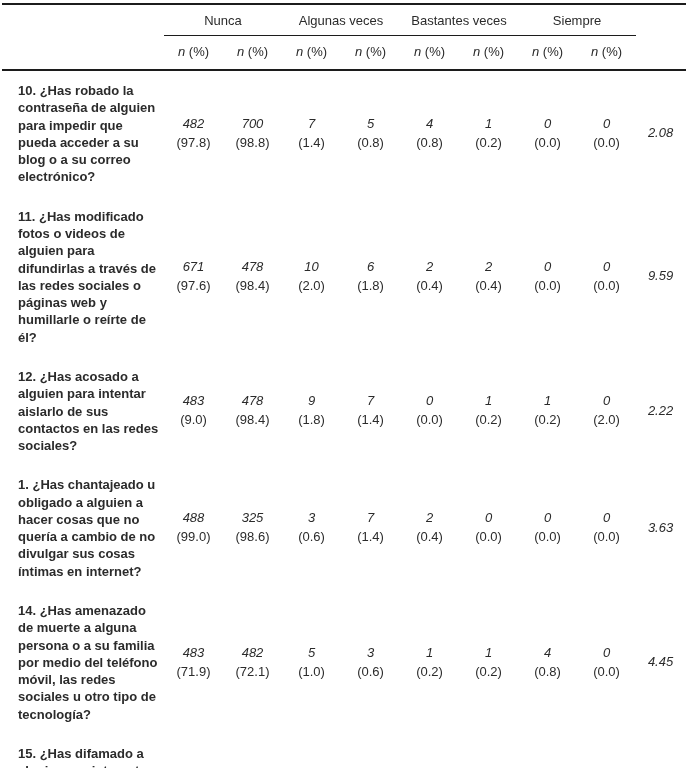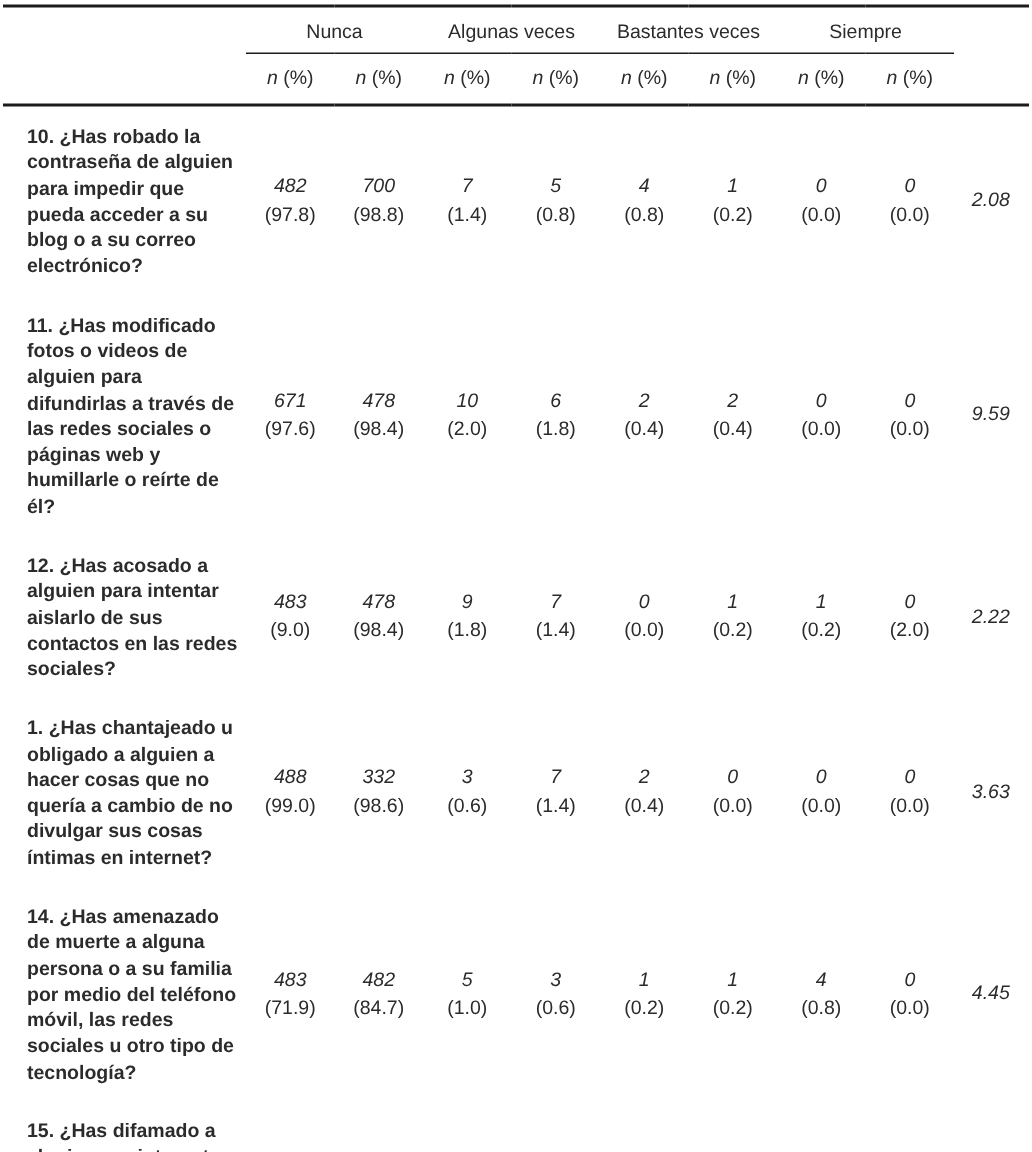--- a/index.html
+++ b/index.html
@@ -217,21 +217,21 @@
       <td class="chi">2.22</td>
     </tr>
 
     <tr>
       <td class="q">1. ¿Has chantajeado u obligado a alguien a hacer cosas que no quería a cambio de no divulgar sus cosas íntimas en internet?</td>
       <td>
             <span class="cell-n">488</span>
             <span class="cell-p">(99.0)</span>
           </td>
       <td>
-            <span class="cell-n">332</span>
+            <span class="cell-n">325</span>
             <span class="cell-p">(98.6)</span>
           </td>
       <td>
             <span class="cell-n">3</span>
             <span class="cell-p">(0.6)</span>
           </td>
       <td>
             <span class="cell-n">7</span>
             <span class="cell-p">(1.4)</span>
           </td>
@@ -255,21 +255,21 @@
     </tr>
 
     <tr>
       <td class="q">14. ¿Has amenazado de muerte a alguna persona o a su familia por medio del teléfono móvil, las redes sociales u otro tipo de tecnología?</td>
       <td>
             <span class="cell-n">483</span>
             <span class="cell-p">(71.9)</span>
           </td>
       <td>
             <span class="cell-n">482</span>
-            <span class="cell-p">(84.7)</span>
+            <span class="cell-p">(72.1)</span>
           </td>
       <td>
             <span class="cell-n">5</span>
             <span class="cell-p">(1.0)</span>
           </td>
       <td>
             <span class="cell-n">3</span>
             <span class="cell-p">(0.6)</span>
           </td>
       <td>

